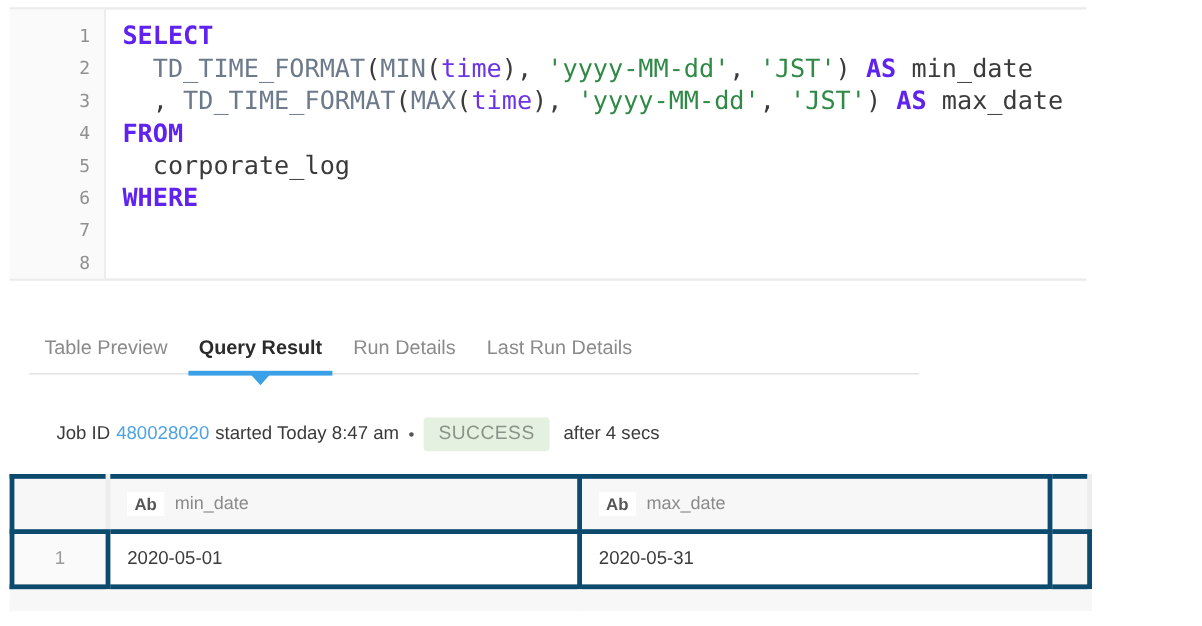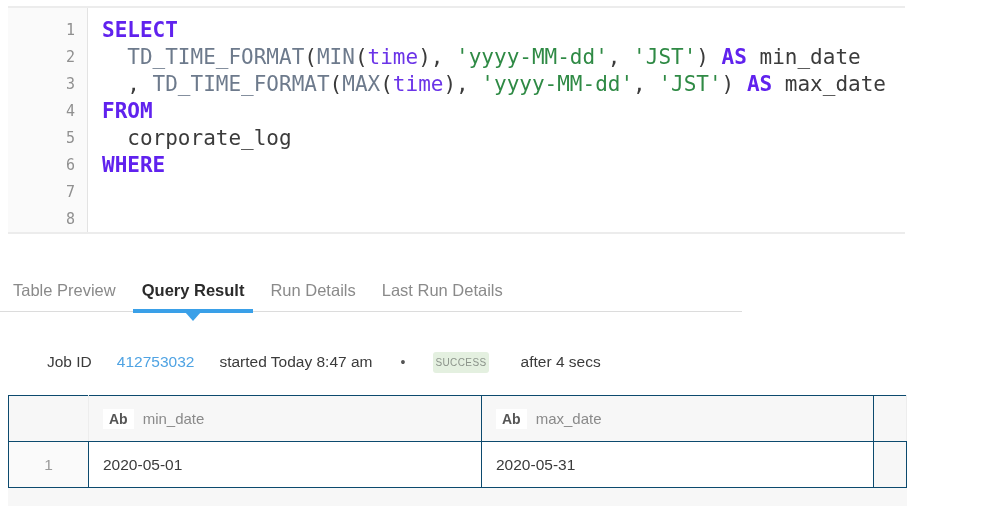--- a/index.html
+++ b/index.html
@@ -64,21 +64,21 @@
   .kw    { color: #6022ee; font-weight: bold; }
   .fn    { color: #6d7a8c; text-align: center; }
   .ident { color: #6b34e8; }
   .str   { color: #2f8a45; }
   .plain { color: #3b3b3b; }
   .punct { color: #3b3b3b; }
 
   
   .tabbar {
     position: absolute;
-    left: 0;
+    left: 24px;
     top: 268px;
     width: 742px;
     height: 44px;
     border-bottom: 1px solid #dcdcdc;
     box-sizing: border-box;
     display: flex;
     align-items: center;
   }
   .tab {
     position: relative;
@@ -120,39 +120,38 @@
   .job-line {
     position: absolute;
     left: 47px;
     top: 348px;
     height: 28px;
     display: flex;
     align-items: center;
     font-size: 15.5px;
     color: #3b3b3b;
     white-space: nowrap;
-    gap: 20px;
   }
   .job-line .seg { margin-right: 5px; }
   .job-id {
     color: #4fa3e3;
     cursor: pointer;
     margin-right: 5px;
   }
   .bullet {
     color: #555555;
     font-size: 14px;
     margin: 0 8px 0 3px;
   }
   .badge {
     background: #e4f0e0;
     color: #8b938a;
-    font-size: 10px;
+    font-size: 16px;
     letter-spacing: 0.4px;
-    padding: 5px 2px;
+    padding: 5px 12px;
     border-radius: 3px;
     margin-right: 12px;
   }
 
   
   .result-table {
     position: absolute;
     left: 8px;
     top: 395px;
     width: 898px;
@@ -160,21 +159,21 @@
     table-layout: fixed;
     font-size: 15.5px;
   }
   .result-table col.c-num  { width: 80px; }
   .result-table col.c-col1 { width: 393px; }
   .result-table col.c-col2 { width: 392px; }
   .result-table col.c-pad  { width: 33px; }
 
   .result-table th,
   .result-table td {
-    border: 1px solid #0c4a6e;
+    border: 4px solid #0c4a6e;
     box-sizing: border-box;
     padding: 0 14px;
     height: 46px;
     text-align: left;
     font-weight: normal;
   }
   .result-table thead th {
     background: #f7f7f7;
     color: #8a8a8a;
     font-size: 15px;
@@ -254,21 +253,21 @@
   <div class="tab">
     <span>Run Details</span>
   </div>
   <div class="tab">
     <span>Last Run Details</span>
   </div>
 </div>
 
 <div class="job-line">
   <span class="seg">Job ID</span>
-  <span class="job-id">412753032</span>
+  <span class="job-id">480028020</span>
   <span class="seg">started Today 8:47 am</span>
   <span class="bullet">•</span>
   <span class="badge">SUCCESS</span>
   <span class="seg">after 4 secs</span>
 </div>
 
 <table class="result-table">
   <colgroup>
     <col class="c-num">
       <col class="c-col1">

